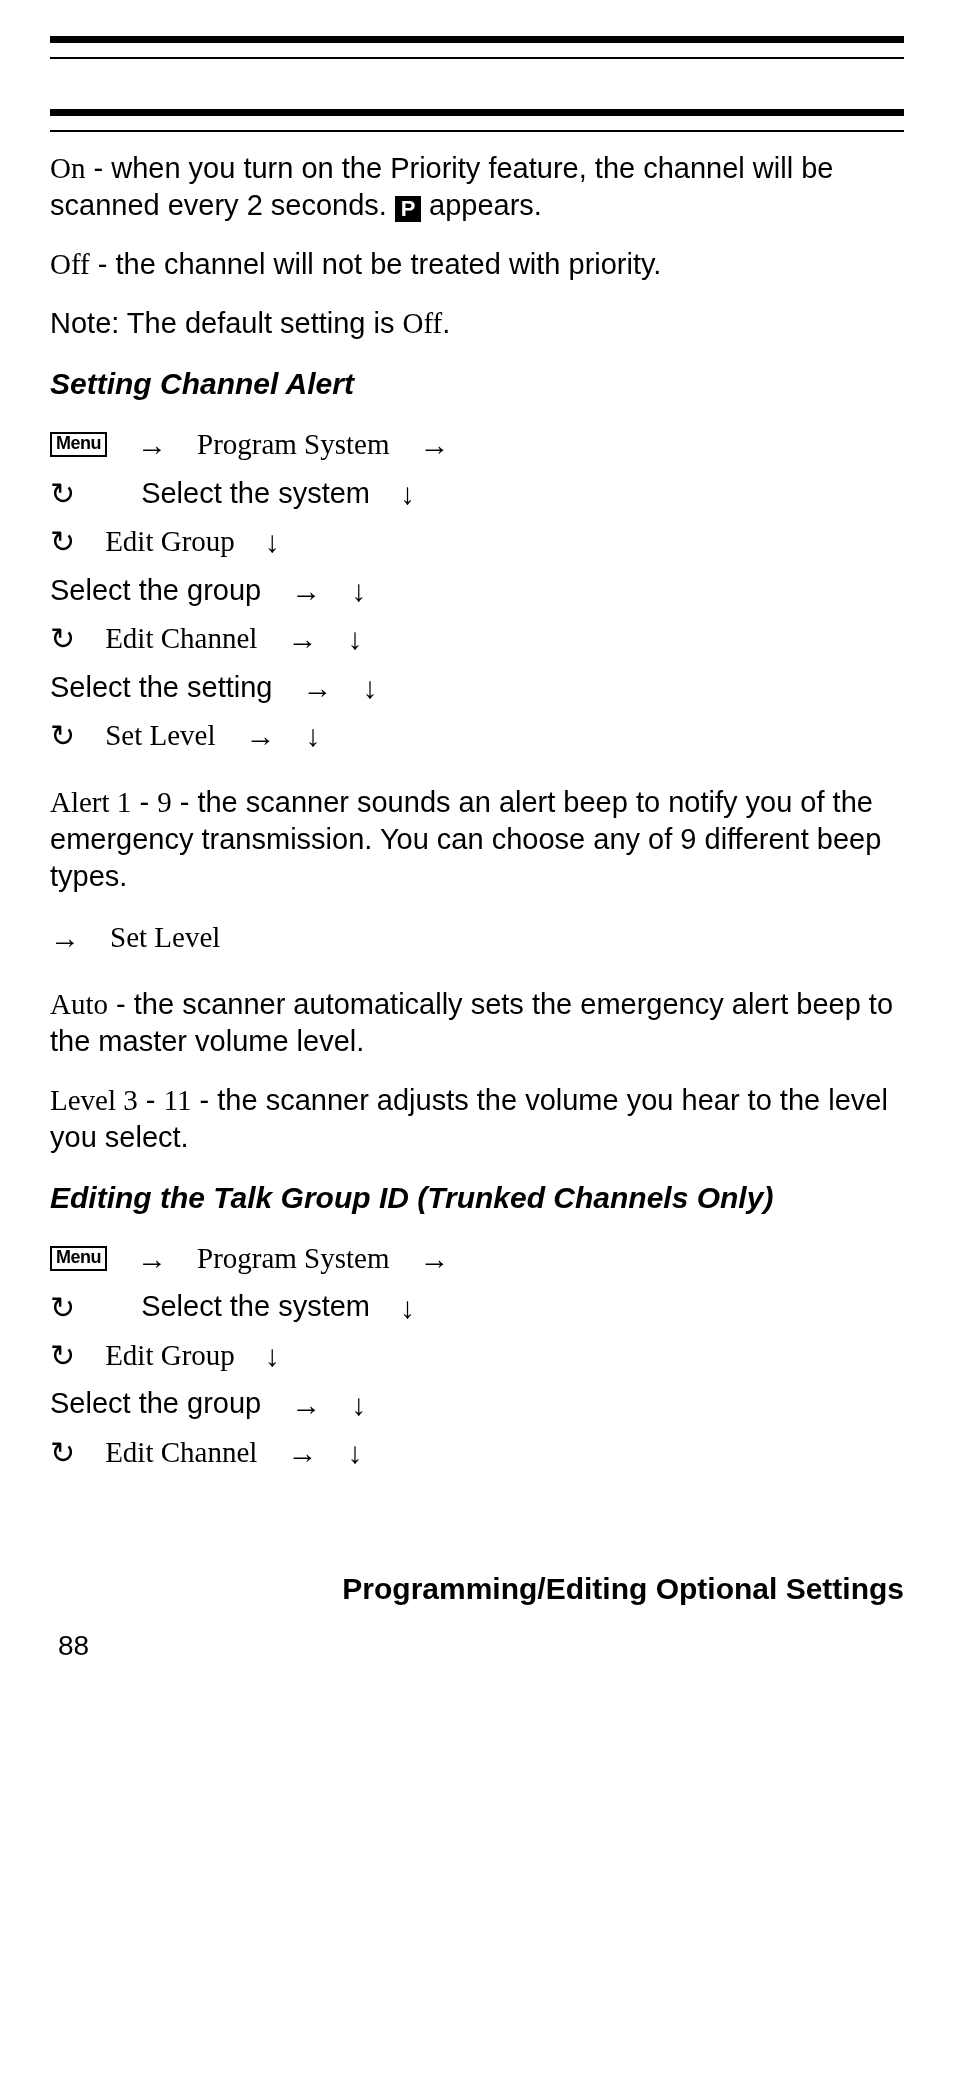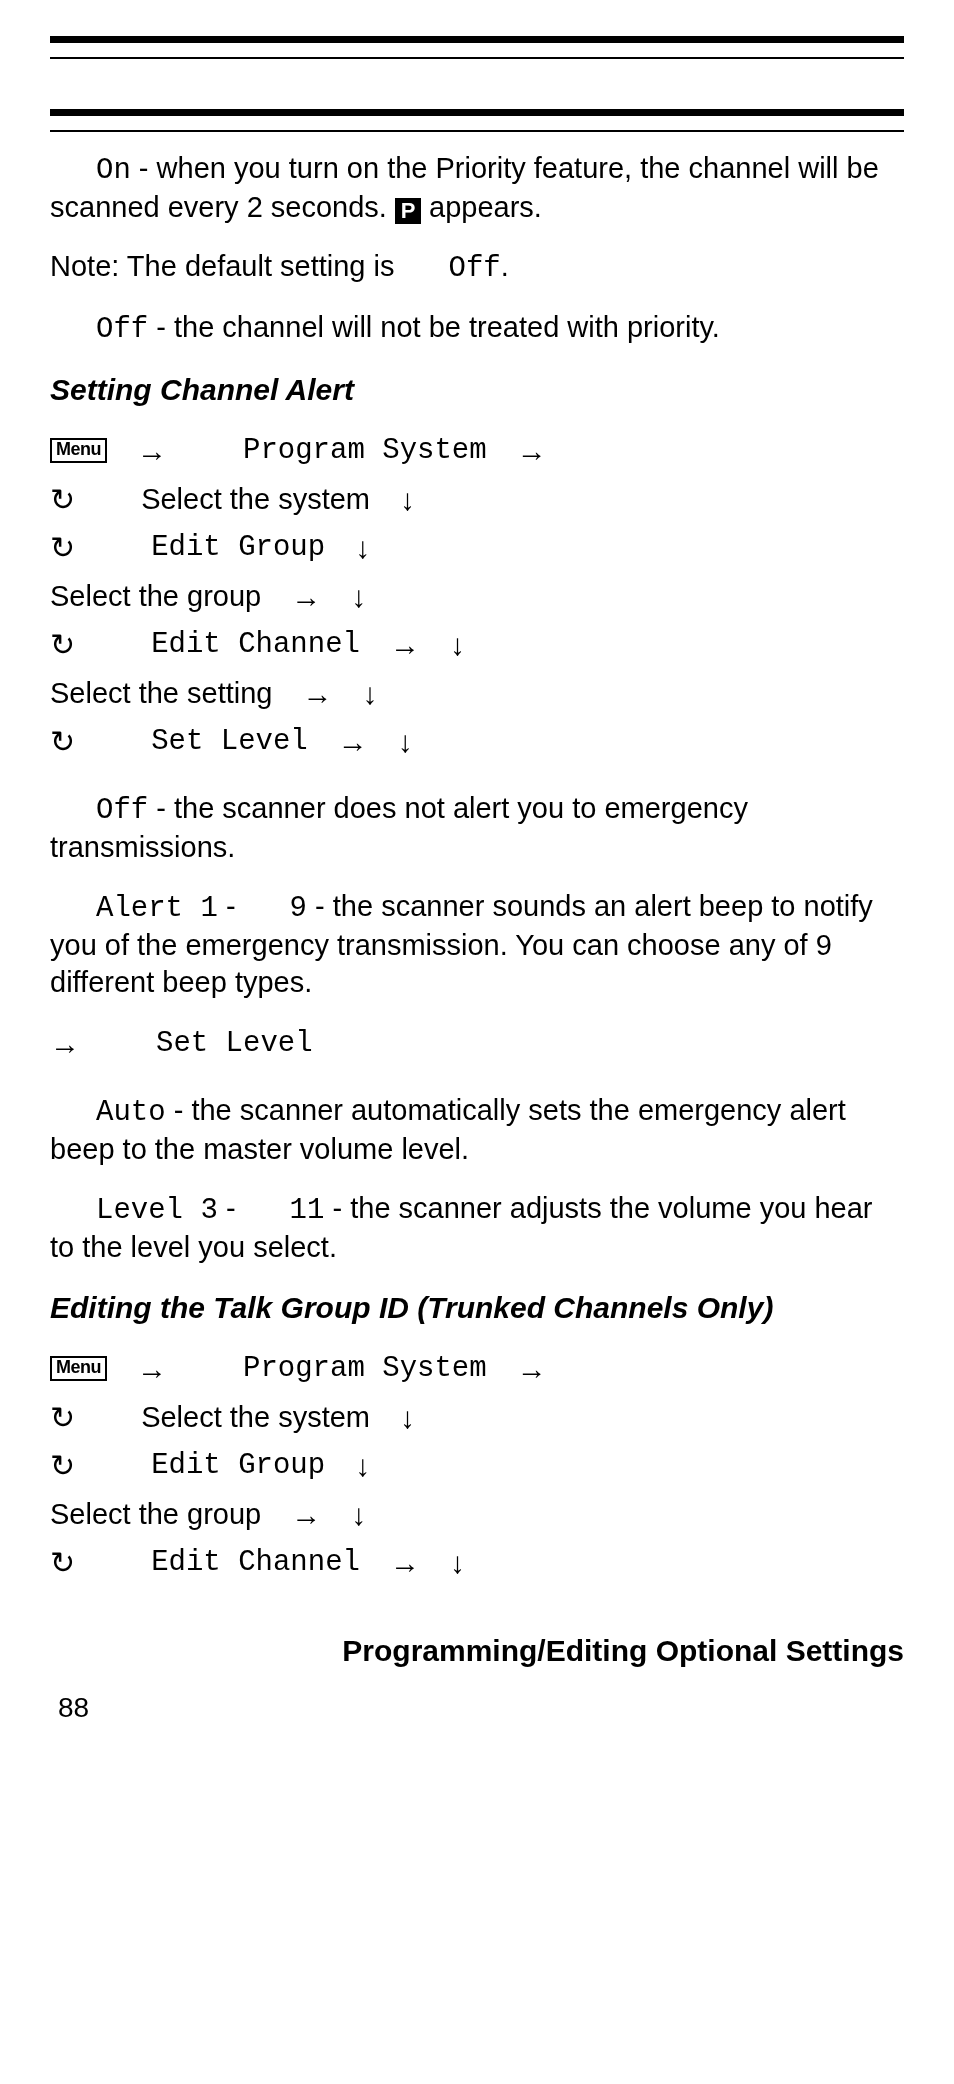--- a/index.html
+++ b/index.html
@@ -22,22 +22,21 @@
     height: 14px;
     margin-bottom: 50px;
   }
   .sub-rule {
     border-top: 7px solid #000;
     border-bottom: 2px solid #000;
     height: 14px;
     margin-bottom: 18px;
   }
   .mono {
-    font-family: Liberation Mono, monospace;
-    margin-left: 46px;
+    font-family: Liberation Serif, serif;
   }
   .para {
     margin: 0 0 22px 0;
     font-size: 29px;
     line-height: 1.28;
   }
   .h2 {
     font-style: italic;
     font-weight: bold;
     font-size: 30px;
@@ -87,21 +86,21 @@
   }
   .rot {
     font-size: 30px;
     position: relative;
     top: 1px;
   }
   .section-footer {
     font-weight: bold;
     font-size: 30px;
     text-align: right;
-    margin-top: 48px;
+    margin-top: 96px;
     margin-bottom: 4px;
   }
   .pagenum {
     font-size: 28px;
     margin-top: 18px;
     margin-left: 8px;
   }
   .block-gap { margin-bottom: 28px; }
 </style>
 </head>
@@ -110,25 +109,25 @@
 <div class="page">
 
   <div class="top-rule"></div>
   <div class="sub-rule"></div>
 
   <p class="para">
     <span class="mono">On</span><span> - when you turn on the Priority feature, the channel will be scanned every 2 seconds. </span><span class="p-badge">P</span><span> appears.</span>
   </p>
 
   <p class="para">
+    <span class="mono">Off</span><span> - the channel will not be treated with priority.</span>
+  </p>
+
+  <p class="para">
     <span>Note: The default setting is </span><span class="mono">Off</span><span>.</span>
-  </p>
-
-  <p class="para">
-    <span class="mono">Off</span><span> - the channel will not be treated with priority.</span>
   </p>
 
   <h2 class="h2">Setting Channel Alert</h2>
 
   <div class="nav-line">
     <span class="menu-box">Menu</span>
     <span class="arrow">→</span>
     <span class="mono">Program System</span>
     <span class="arrow">→</span>
   </div>
@@ -159,23 +158,20 @@
     <span class="arrow">→</span>
     <span class="down">↓</span>
   </div>
   <div class="nav-line block-gap">
     <span class="rot">↻</span>
     <span class="mono">Set Level</span>
       <span class="arrow">→</span>
     <span class="down">↓</span>
   </div>
 
-  <p class="para">
-    <span class="mono">Off</span><span> - the scanner does not alert you to emergency transmissions.</span>
-  </p>
 
   <p class="para">
     <span class="mono">Alert 1</span><span> - </span><span class="mono">9</span><span> - the scanner sounds an alert beep to notify you of the emergency transmission. You can choose any of 9 different beep types.</span>
   </p>
 
   <div class="nav-line block-gap">
     <span class="arrow">→</span>
     <span class="mono">Set Level</span>
   </div>
 

